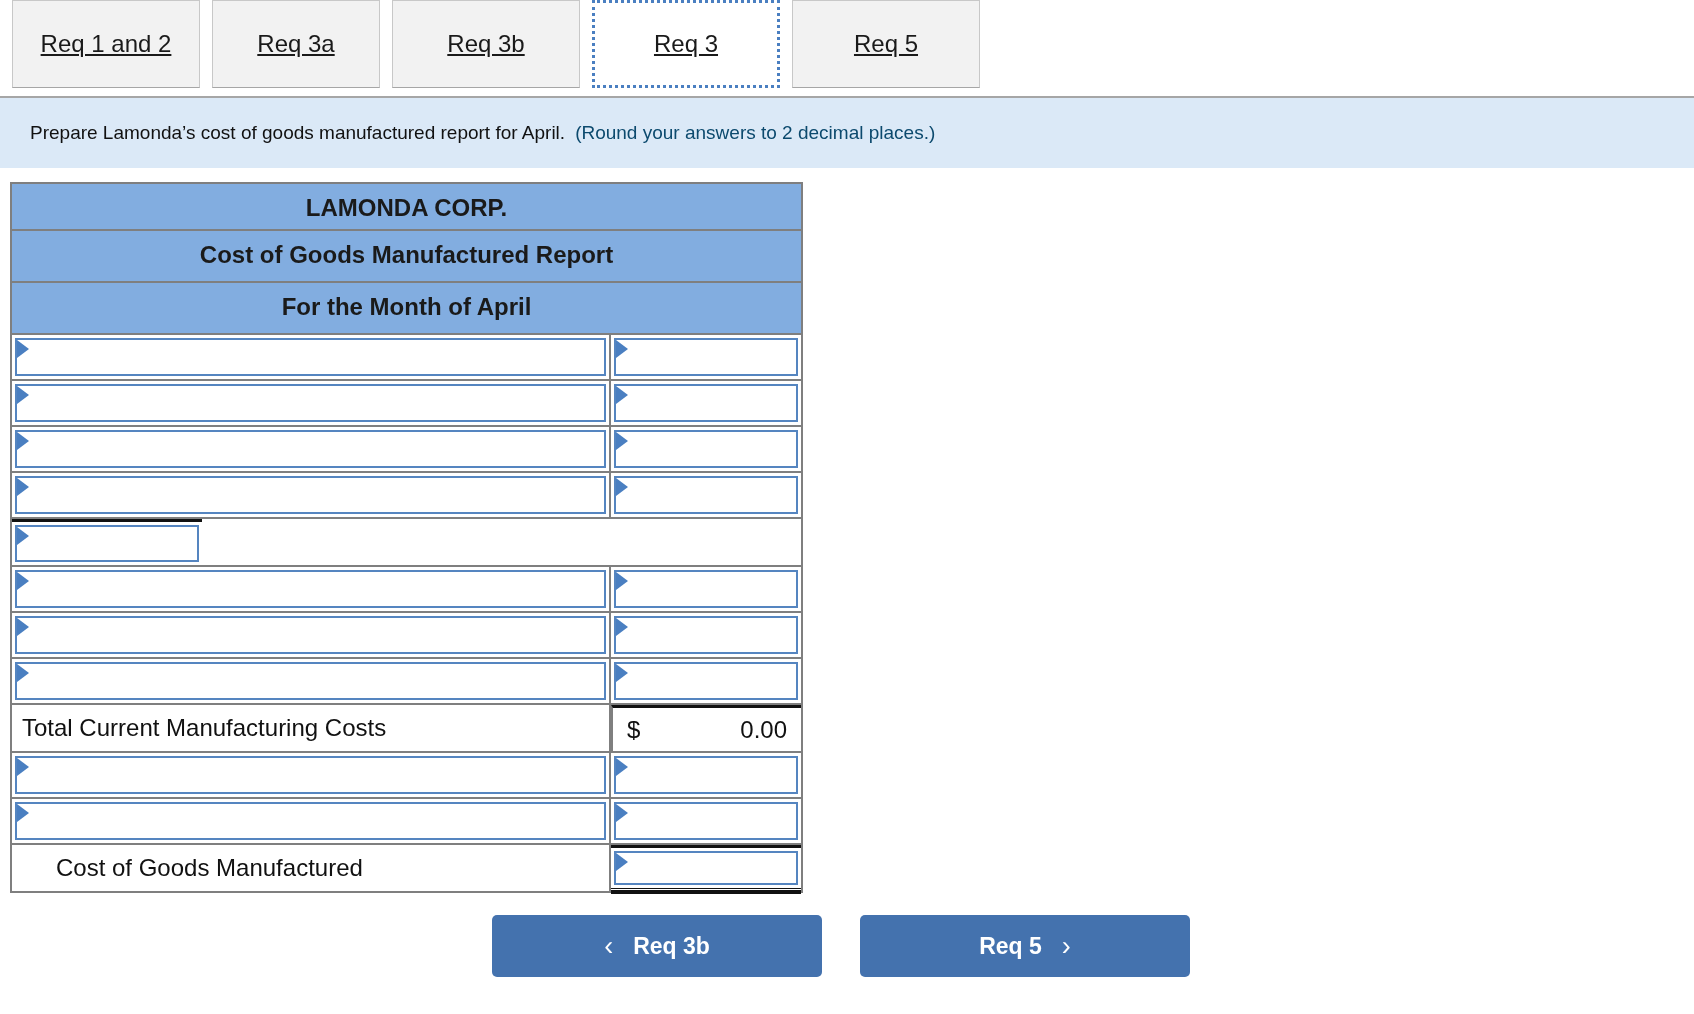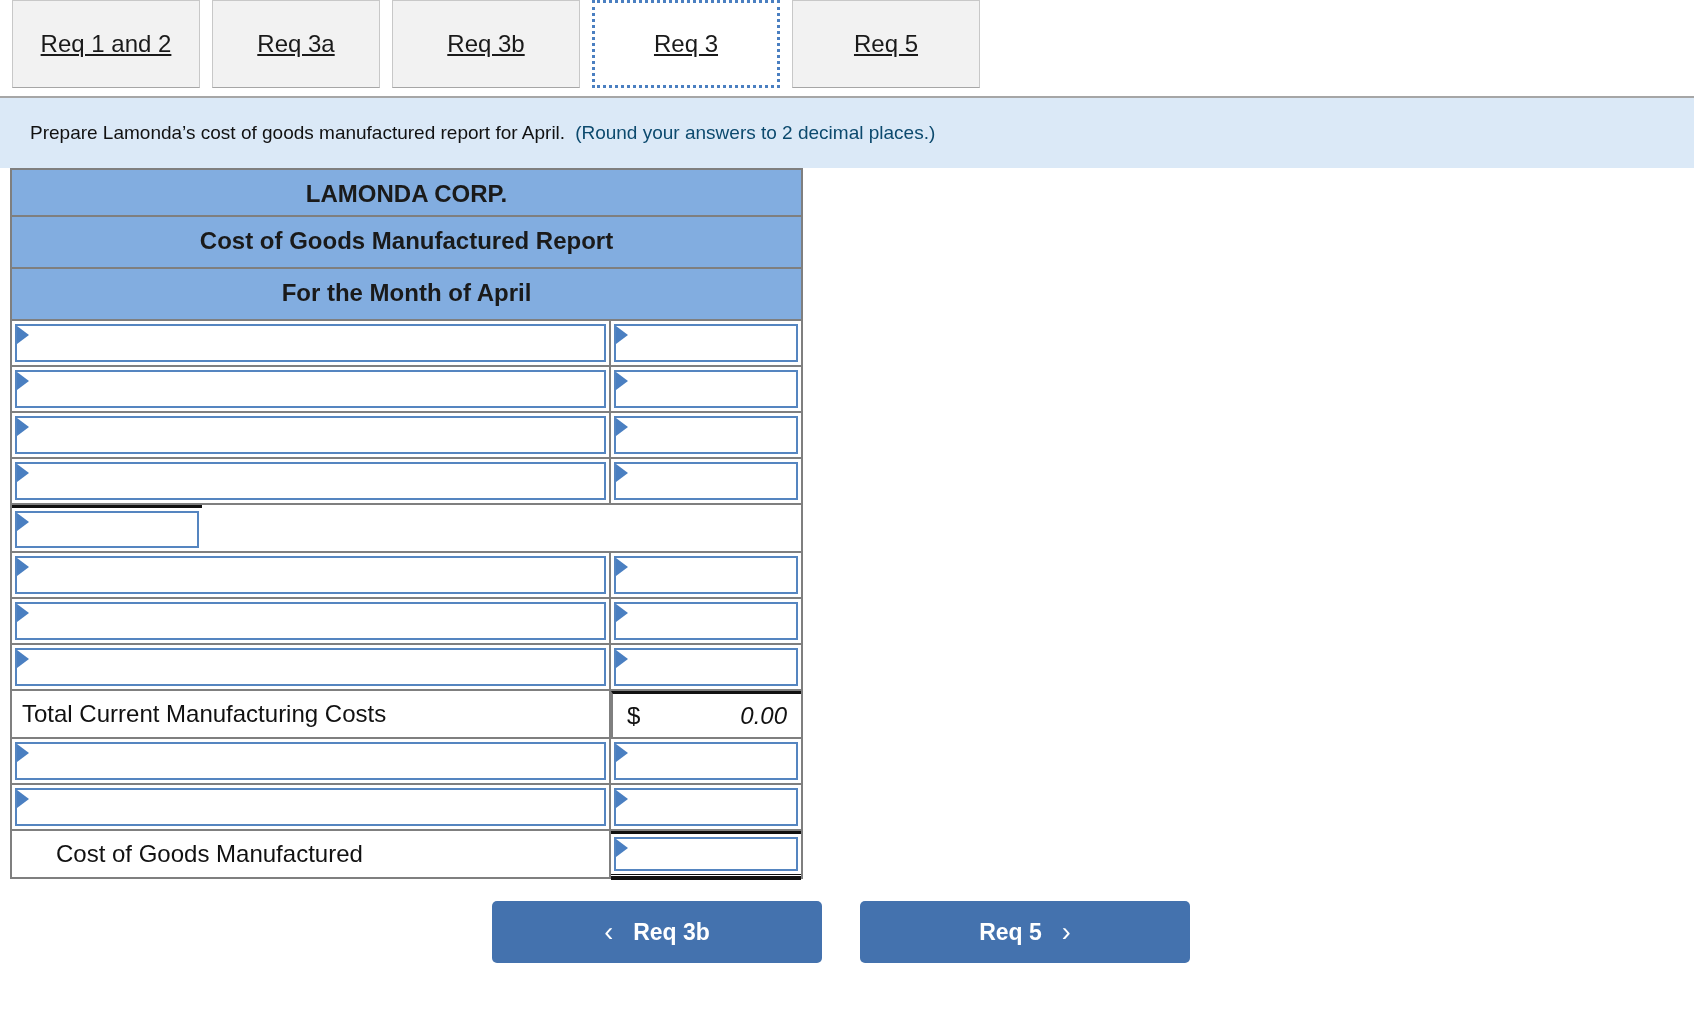--- a/index.html
+++ b/index.html
@@ -69,20 +69,21 @@
     color: #111111;
     width: 1694px;
   }
   .banner .hint {
     color: #0c4a6e;
     margin-left: 10px;
   }
 
   
   .table-wrap {
+    margin-top: 14px;
     margin-left: 10px;
     width: 793px;
     border: 2px solid #7f7f7f;
     box-sizing: border-box;
     background: #ffffff;
   }
   .trow {
     display: flex;
     width: 100%;
     box-sizing: border-box;
@@ -161,21 +162,21 @@
     border-top: 3px solid #111111;
     display: flex;
     align-items: center;
     font-size: 24px;
     color: #111111;
     padding: 0 14px 0 14px;
     justify-content: space-between;
     background: #ffffff;
   }
   .num-cell .cur { font-size: 24px; }
-  .num-cell .amt { font-size: 24px; font-style: italic; }
+  .num-cell .amt { font-size: 24px; }
 
   
   .rule-top { border-top: 3px solid #111111; }
   
   .rule-double-bottom {
     border-bottom: 3px double #111111;
     box-shadow: 0 3px 0 0 #111111;
   }
 
   .sep { border-bottom: 2px solid #7f7f7f; }

